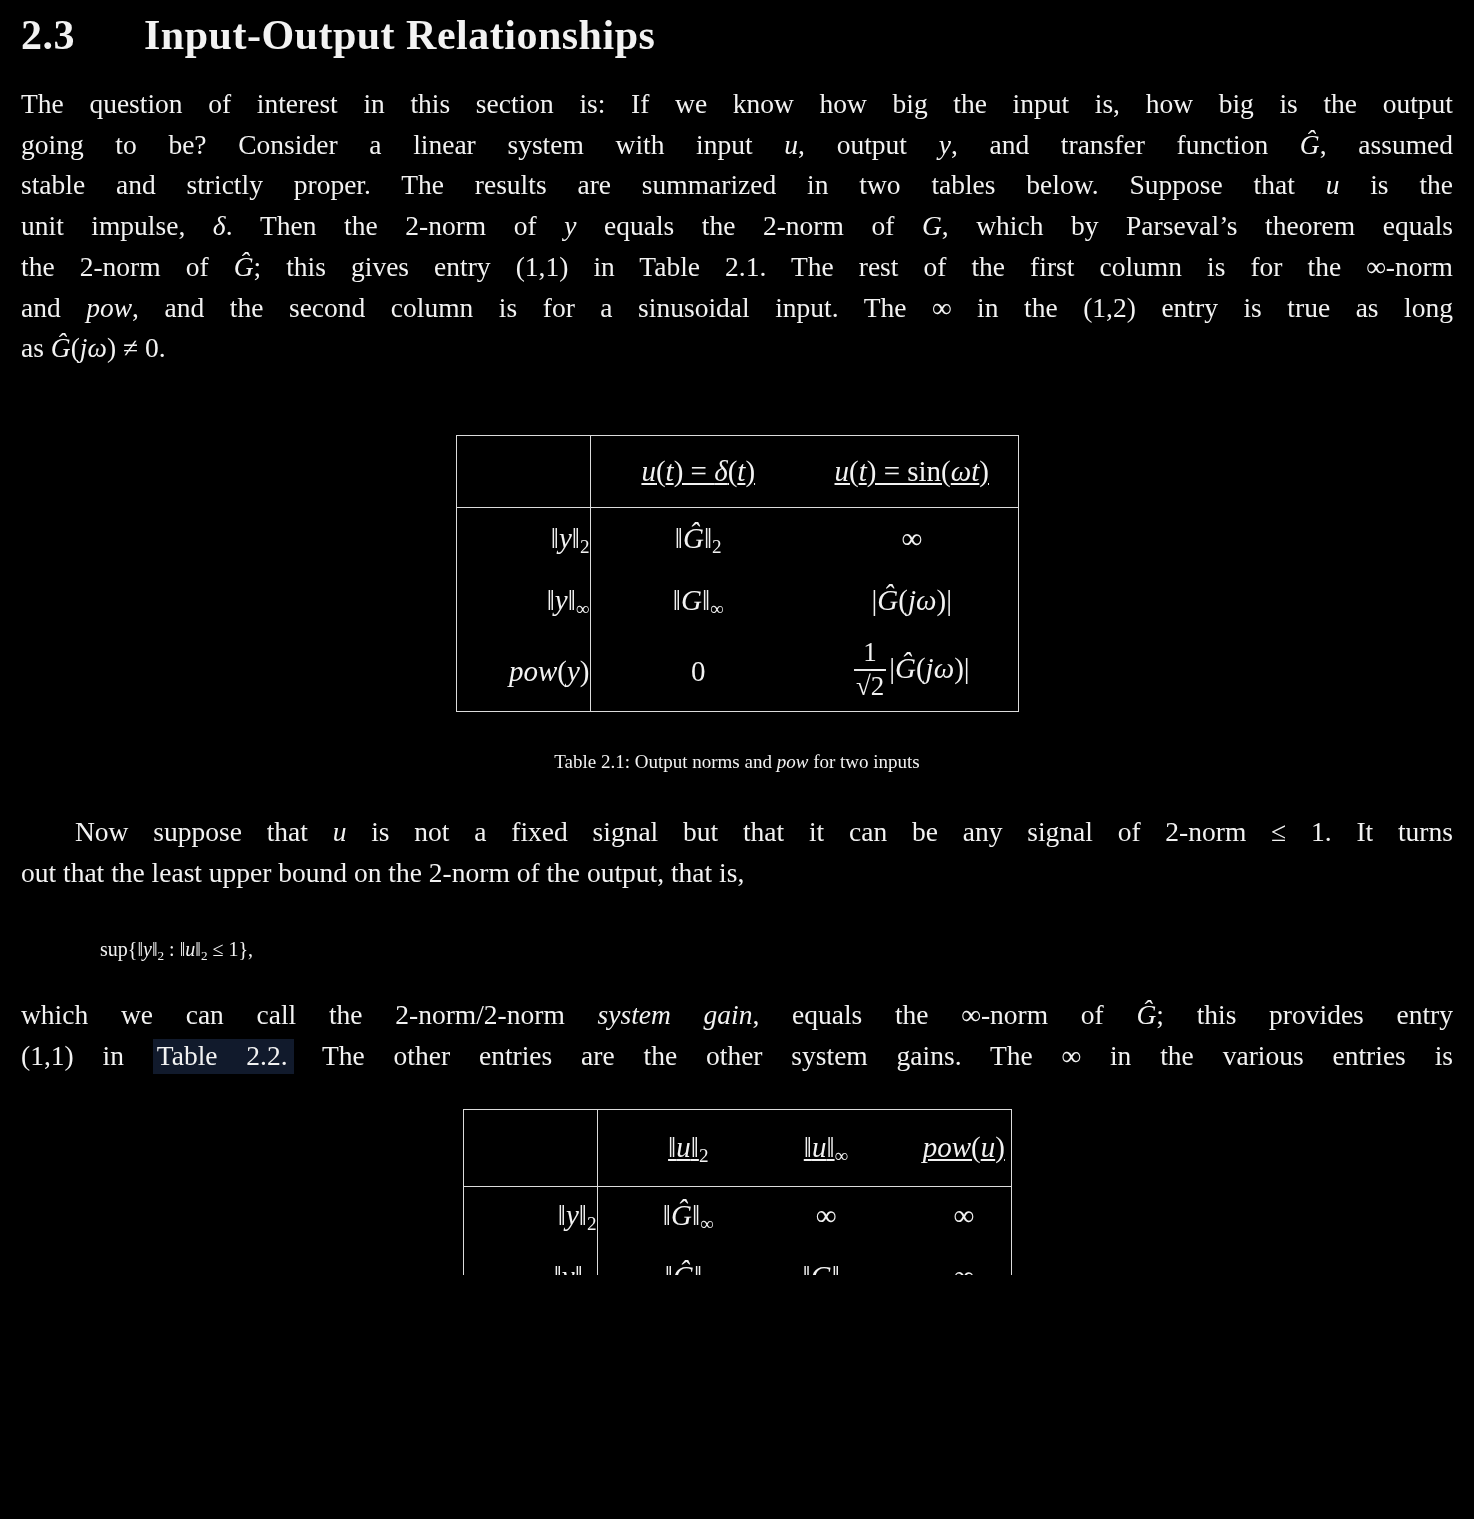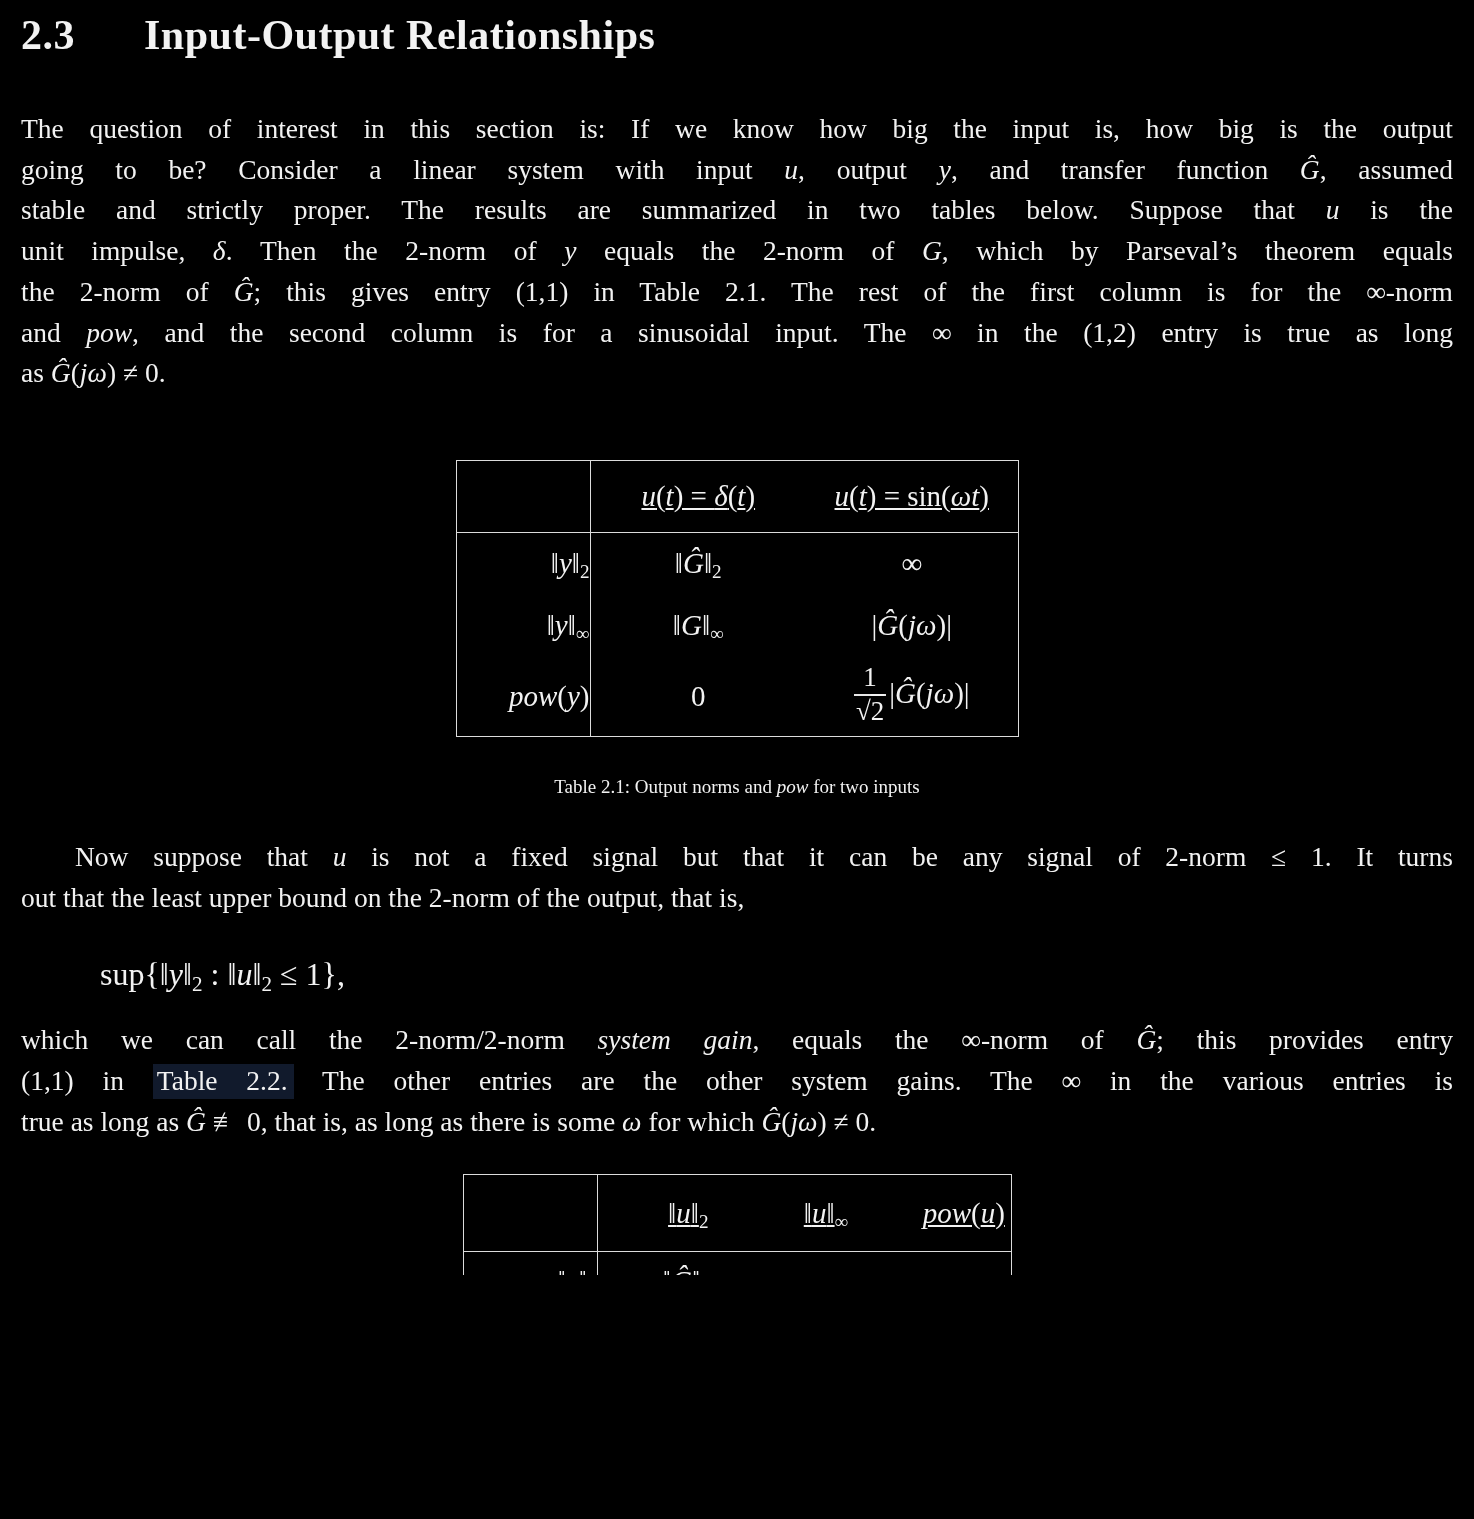--- a/index.html
+++ b/index.html
@@ -9,29 +9,29 @@
     width: 1474px; height: 1275px;
     background: #000000;
     color: #f2f2f2;
     font-family: "Liberation Serif", "DejaVu Serif", serif;
     padding: 14px 21px 0 21px;
     overflow: hidden;
   }
   .heading { font-size: 42px; font-weight: bold; margin: 0; line-height: 1.0; letter-spacing: 0.5px; }
   .secnum { margin-right: 58px; }
   .para { font-size: 27.5px; line-height: 40.7px; }
-  .p1 { margin-top: 53px; }
+  .p1 { margin-top: 28px; }
   .p2 { margin-top: 32px; }
   .p3 { margin-top: 26px; }
   .jline { text-align: justify; text-align-last: justify; }
   .jline.last { text-align: justify; text-align-last: left; }
   .indent { padding-left: 54px; }
   i { font-style: italic; }
   sub { font-size: 66%; vertical-align: -0.28em; line-height: 0; }
-  .equation { font-size: 32px; line-height: 40px; margin-top: 36px; padding-left: 79px; }
+  .equation { font-size: 20px; line-height: 40px; margin-top: 36px; padding-left: 79px; }
   .mtable {
     border-collapse: collapse; margin: 0 auto;
     font-size: 29px; color: #f2f2f2;
     border: 1.5px solid #dcdcdc;
   }
   .mtable th, .mtable td { font-weight: normal; padding: 0; }
   .stub { border-right: 1.5px solid #dcdcdc; text-align: right; padding-left: 19px; }
   .hrow th, .hrow td { border-bottom: 1.5px solid #dcdcdc; text-decoration: underline; }
   .c { text-align: center; }
   .t21 { margin-top: 66px; }
@@ -110,21 +110,20 @@
   <div class="para p2">
     <div class="jline indent">Now suppose that <i>u</i> is not a fixed signal but that it can be any signal of 2-norm ≤ 1.  It turns</div>
     <div class="jline last">out that the least upper bound on the 2-norm of the output, that is,</div>
   </div>
 
   <div class="equation">sup{‖<i>y</i>‖<sub>2</sub> : ‖<i>u</i>‖<sub>2</sub> ≤ 1},</div>
 
   <div class="para p3">
     <div class="jline">which we can call the 2-norm/2-norm <i>system gain</i>, equals the ∞-norm of <i>Ĝ</i>; this provides entry</div>
     <div class="jline">(1,1) in <span class="tlink">Table 2.2.</span>  The other entries are the other system gains.  The ∞ in the various entries is</div>
-    <div class="jline last">true as long as <i>Ĝ</i> ≢ 0, that is, as long as there is some <i>ω</i> for which <i>Ĝ</i>(<i>jω</i>) ≠ 0.</div>
   </div>
 
   <table class="mtable t22">
     <tbody>
       <tr class="hrow">
         <th class="stub"></th>
         <td class="c c2">‖<i>u</i>‖<sub>2</sub></td>
         <td class="c c3">‖<i>u</i>‖<sub>∞</sub></td>
         <td class="c c4"><i>pow</i>(<i>u</i>)</td>
       </tr>

